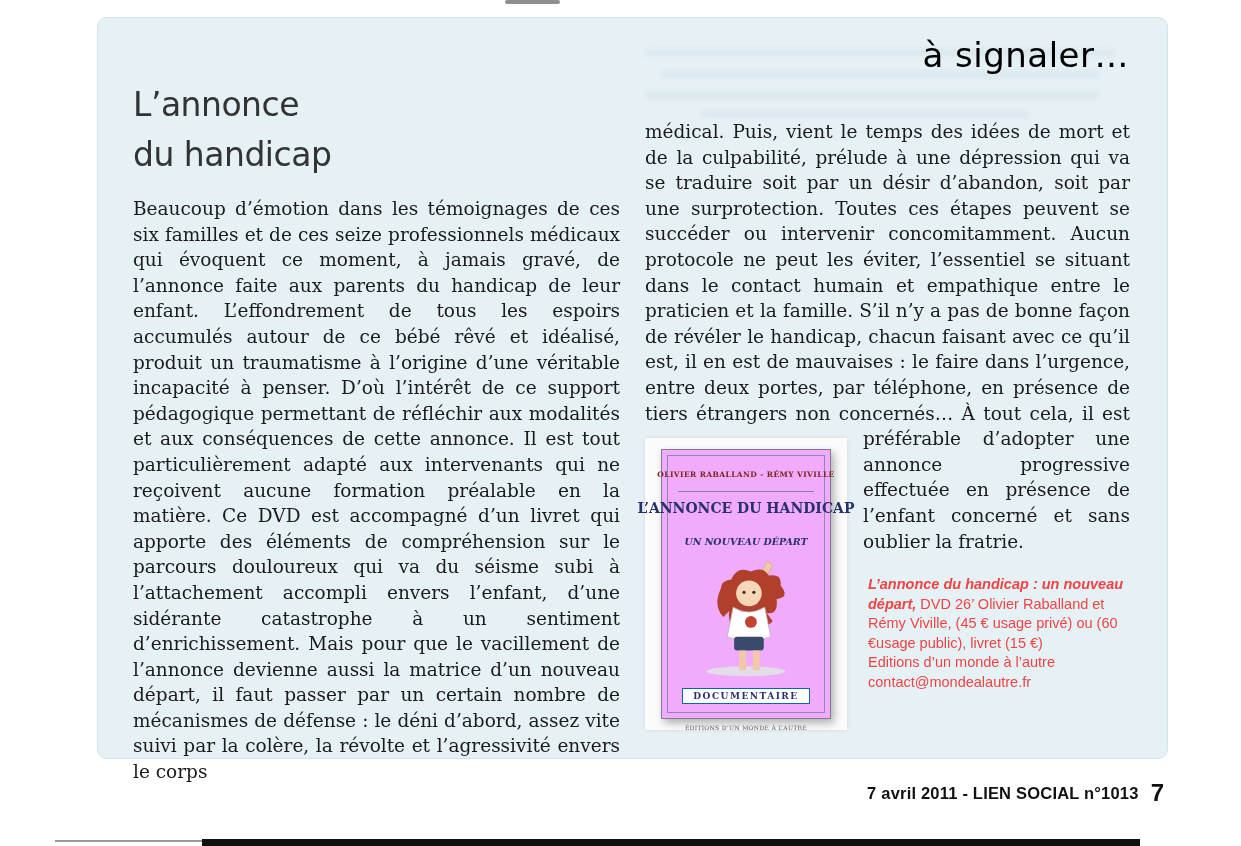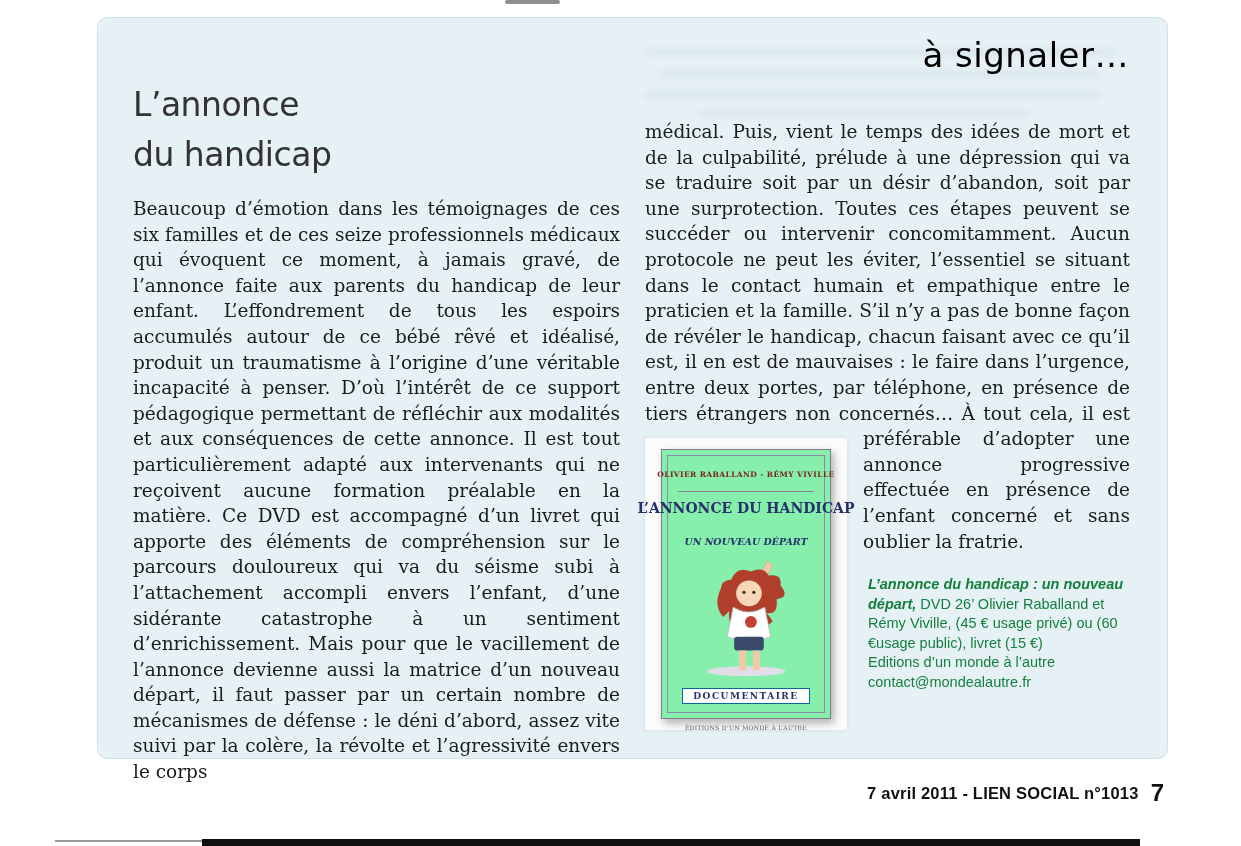--- a/index.html
+++ b/index.html
@@ -32,21 +32,21 @@
   }
   .col-left{left:133px;top:196px;width:487px;}
   .col-right{left:645px;top:119px;width:485px;}
   
   .dvd-photo{
     float:left;width:202px;height:292px;margin:12px 16px 4px 0;
     background:#fbfbfc;display:flex;align-items:center;justify-content:center;
     box-shadow:0 0 4px rgba(0,0,0,.10);
   }
   .dvd-cover{
-    width:170px;height:270px;background:#86efac;border:1px solid #7f7b93;
+    width:170px;height:270px;background:#f0abfc;border:1px solid #7f7b93;
     box-shadow:3px 4px 8px rgba(0,0,0,.30);padding:5px;box-sizing:border-box;
   }
   .dvd-frame{
     border:1px solid #9187ab;height:100%;box-sizing:border-box;
     display:flex;flex-direction:column;align-items:center;padding:6px 4px 5px;
   }
   .dvd-authors{
     font-family:"DejaVu Serif",serif;font-size:7.5px;font-weight:bold;
     color:#7c241e;letter-spacing:.4px;text-transform:uppercase;white-space:nowrap;
   }
@@ -64,21 +64,21 @@
     border:1px solid #0369a1;padding:2px 10px;font-family:"DejaVu Serif",serif;
     font-size:9px;font-weight:bold;letter-spacing:1.5px;color:#26306a;background:#ffffff;
   }
   .dvd-publisher{
     margin-top:5px;font-size:6px;color:#555;letter-spacing:.3px;
     text-transform:uppercase;text-align:center;
   }
   
   .caption{
     position:absolute;left:868px;top:575px;width:268px;
-    font-size:14.5px;line-height:19.5px;color:#15803d;text-align:left;
+    font-size:14.5px;line-height:19.5px;color:#ef4444;text-align:left;
     font-family:"Liberation Sans",sans-serif;
   }
   .caption-lead{font-weight:bold;font-style:italic;}
   
   .footer{position:absolute;top:779px;right:77px;display:flex;align-items:center;gap:12px;}
   .footer-info{font-size:16.5px;font-weight:bold;color:#111;letter-spacing:.2px;}
   .footer-page{font-size:24px;font-weight:bold;color:#111;}
   
   .artifact-bottom-bar{position:absolute;left:202px;bottom:0;width:938px;height:7px;background:#101010;}
   .artifact-bottom-line{position:absolute;left:55px;bottom:4px;width:148px;height:2px;background:#9a9a9a;}

